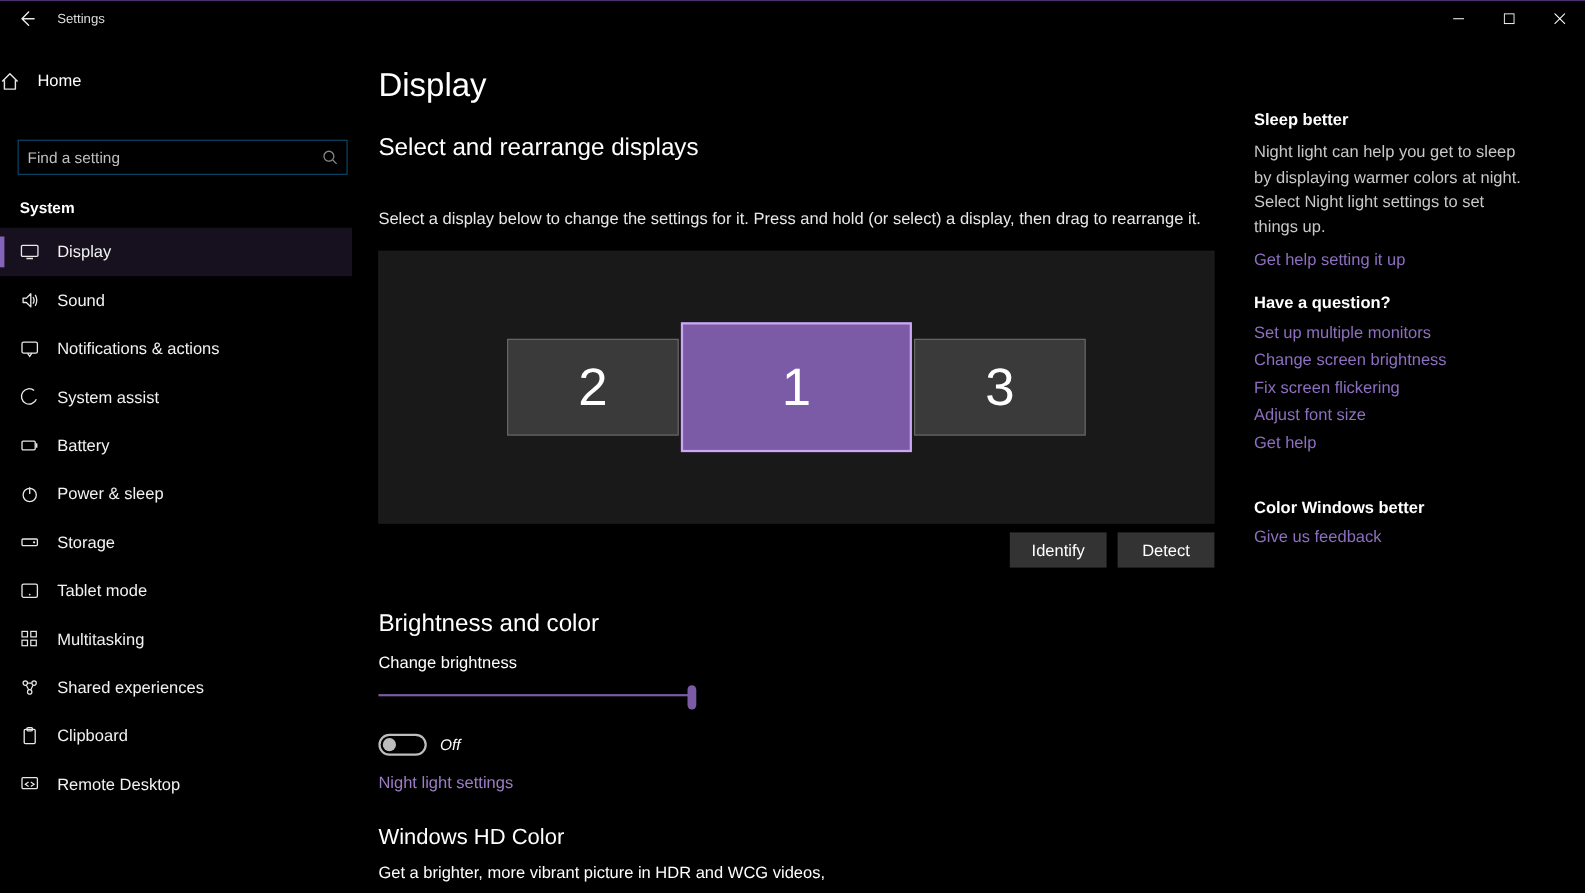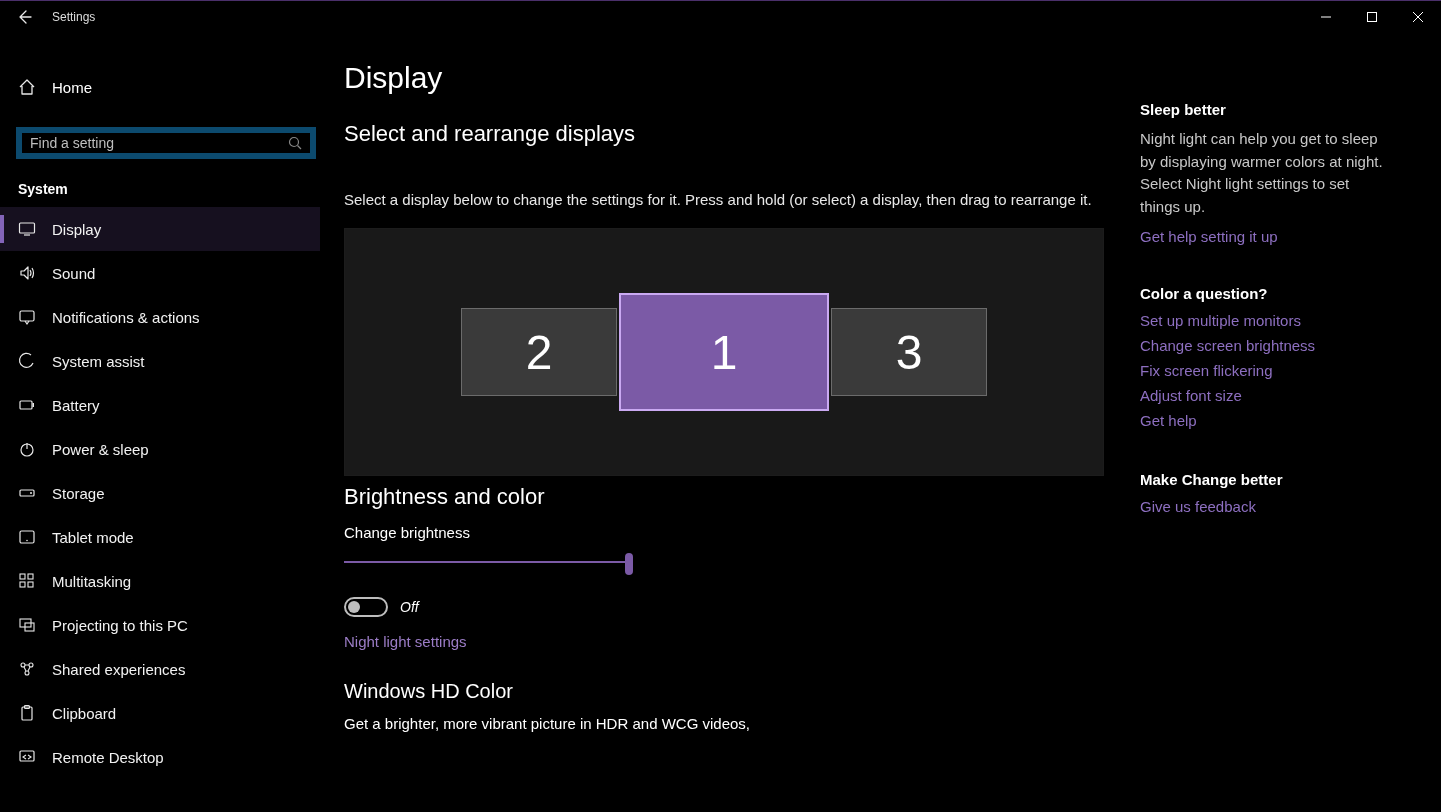--- a/index.html
+++ b/index.html
@@ -64,32 +64,31 @@
     background:
       radial-gradient(circle at 30% 25%, rgba(120,60,30,0.45), transparent 55%),
       radial-gradient(circle at 70% 50%, rgba(180,140,40,0.35), transparent 55%),
       radial-gradient(circle at 40% 80%, rgba(60,40,100,0.35), transparent 60%),
       linear-gradient(135deg, #1a1210, #221a1a 40%, #1a1420 70%, #141018);
     filter: blur(0.3px);
     z-index:0;
   }
   .sidebar > * { position: relative; z-index:1; }
   .home-row {
-    display:flex; align-items:center;
+    display:flex; align-items:flex-start;
     height: 44px;
-    padding-left: 18px;
     margin-top: 24px;
     cursor:pointer;
     gap: 16px;
     font-size: 15px;
   }
   .search-wrap {
     margin: 18px 4px 0 16px;
     height: 32px;
-    border: 6px solid #0c4a6e;
+    border: 1px solid #0c4a6e;
     background: rgba(0,0,0,0.15);
     display:flex; align-items:center;
     padding: 0 8px;
   }
   .search-wrap input {
     flex:1; background:transparent; border:none;
     color:#fff; font-size:14px; outline:none;
   }
   .search-wrap input::placeholder { color:#bfbfbf; }
   .search-icon {
@@ -246,21 +245,21 @@
     color:#c8c8c8;
     line-height:1.5;
     margin-bottom: 10px;
   }
   .rp-link {
     color:#8d6fc0; cursor:pointer;
     display:block;
     margin-bottom: 8px;
   }
   .rp-block { margin-bottom: 42px; }
-  .rp-block.tight { margin-bottom: 40px; }
+  .rp-block.tight { margin-bottom: 22px; }
 
   
   svg { display:block; }
 </style>
 </head>
 <body>
 
 <div class="app">
 
   <div class="titlebar">
@@ -395,29 +394,20 @@
             <rect x="2" y="10" width="5" height="5" stroke="#e8e8e8" stroke-width="1.1" fill="none"></rect>
             <rect x="10" y="2" width="5" height="5" stroke="#e8e8e8" stroke-width="1.1" fill="none"></rect>
             <rect x="10" y="10" width="5" height="5" stroke="#e8e8e8" stroke-width="1.1" fill="none"></rect>
           </svg>
         </span>
         <span>Multitasking</span>
       </div>
       <div class="nav-item">
         <span class="nav-icon">
           <svg width="18" height="18" viewBox="0 0 18 18">
-              <rect x="2" y="3" width="11" height="8" stroke="#e8e8e8" stroke-width="1.1" fill="none"></rect>
-              <rect x="7" y="7" width="9" height="8" stroke="#e8e8e8" stroke-width="1.1" fill="none"></rect>
-            </svg>
-        </span>
-        <span>Projecting to this PC</span>
-      </div>
-      <div class="nav-item">
-        <span class="nav-icon">
-          <svg width="18" height="18" viewBox="0 0 18 18">
               <circle cx="5" cy="5" r="2" stroke="#e8e8e8" stroke-width="1.1" fill="none"></circle>
               <circle cx="13" cy="5" r="2" stroke="#e8e8e8" stroke-width="1.1" fill="none"></circle>
               <circle cx="9" cy="13" r="2" stroke="#e8e8e8" stroke-width="1.1" fill="none"></circle>
               <path d="M6 7 L8 11 M12 7 L10 11 M7 5 H11" stroke="#e8e8e8" stroke-width="1.1"></path>
             </svg>
         </span>
         <span>Shared experiences</span>
       </div>
       <div class="nav-item">
         <span class="nav-icon">
@@ -445,20 +435,24 @@
 
         <div class="sub-title">Select and rearrange displays</div>
         <div class="body-text">Select a display below to change the settings for it. Press and hold (or select) a display, then drag to rearrange it.</div>
 
         <div class="display-arranger">
           <div class="monitor secondary">2</div>
           <div class="monitor primary">1</div>
           <div class="monitor secondary">3</div>
         </div>
 
+        <div class="button-row">
+          <button class="btn">Identify</button>
+          <button class="btn">Detect</button>
+        </div>
 
         <div class="sub-title">Brightness and color</div>
 
         <div class="field-label">Change brightness</div>
         <div class="slider">
           <div class="slider-track">
             <div class="slider-thumb"></div>
           </div>
         </div>
 
@@ -476,28 +470,28 @@
       </div>
 
       <div class="right-panel">
         <div class="rp-block tight">
           <div class="rp-heading">Sleep better</div>
           <div class="rp-text">Night light can help you get to sleep by displaying warmer colors at night. Select Night light settings to set things up.</div>
           <span class="rp-link">Get help setting it up</span>
         </div>
 
         <div class="rp-block">
-          <div class="rp-heading">Color a question?</div>
+          <div class="rp-heading">Have a question?</div>
           <span class="rp-link">Set up multiple monitors</span>
           <span class="rp-link">Change screen brightness</span>
           <span class="rp-link">Fix screen flickering</span>
           <span class="rp-link">Adjust font size</span>
           <span class="rp-link">Get help</span>
         </div>
 
         <div class="rp-block">
-          <div class="rp-heading">Make Change better</div>
+          <div class="rp-heading">Color Windows better</div>
           <span class="rp-link">Give us feedback</span>
         </div>
       </div>
     </div>
   </div>
 </div>
 
 </body></html>

